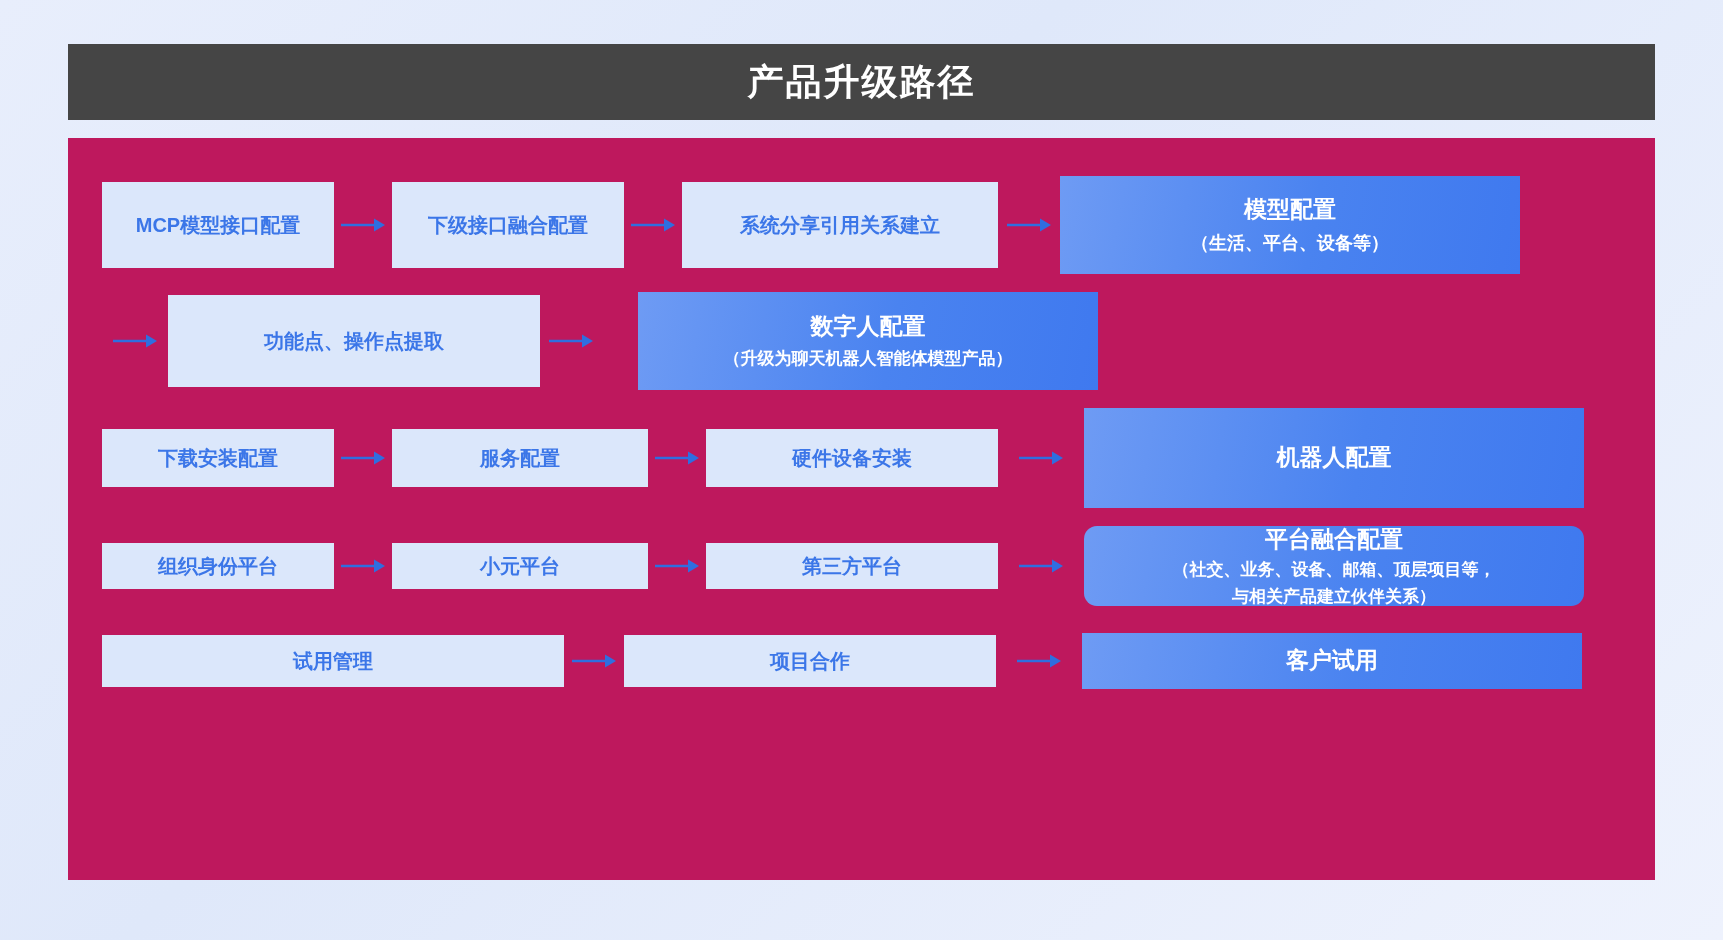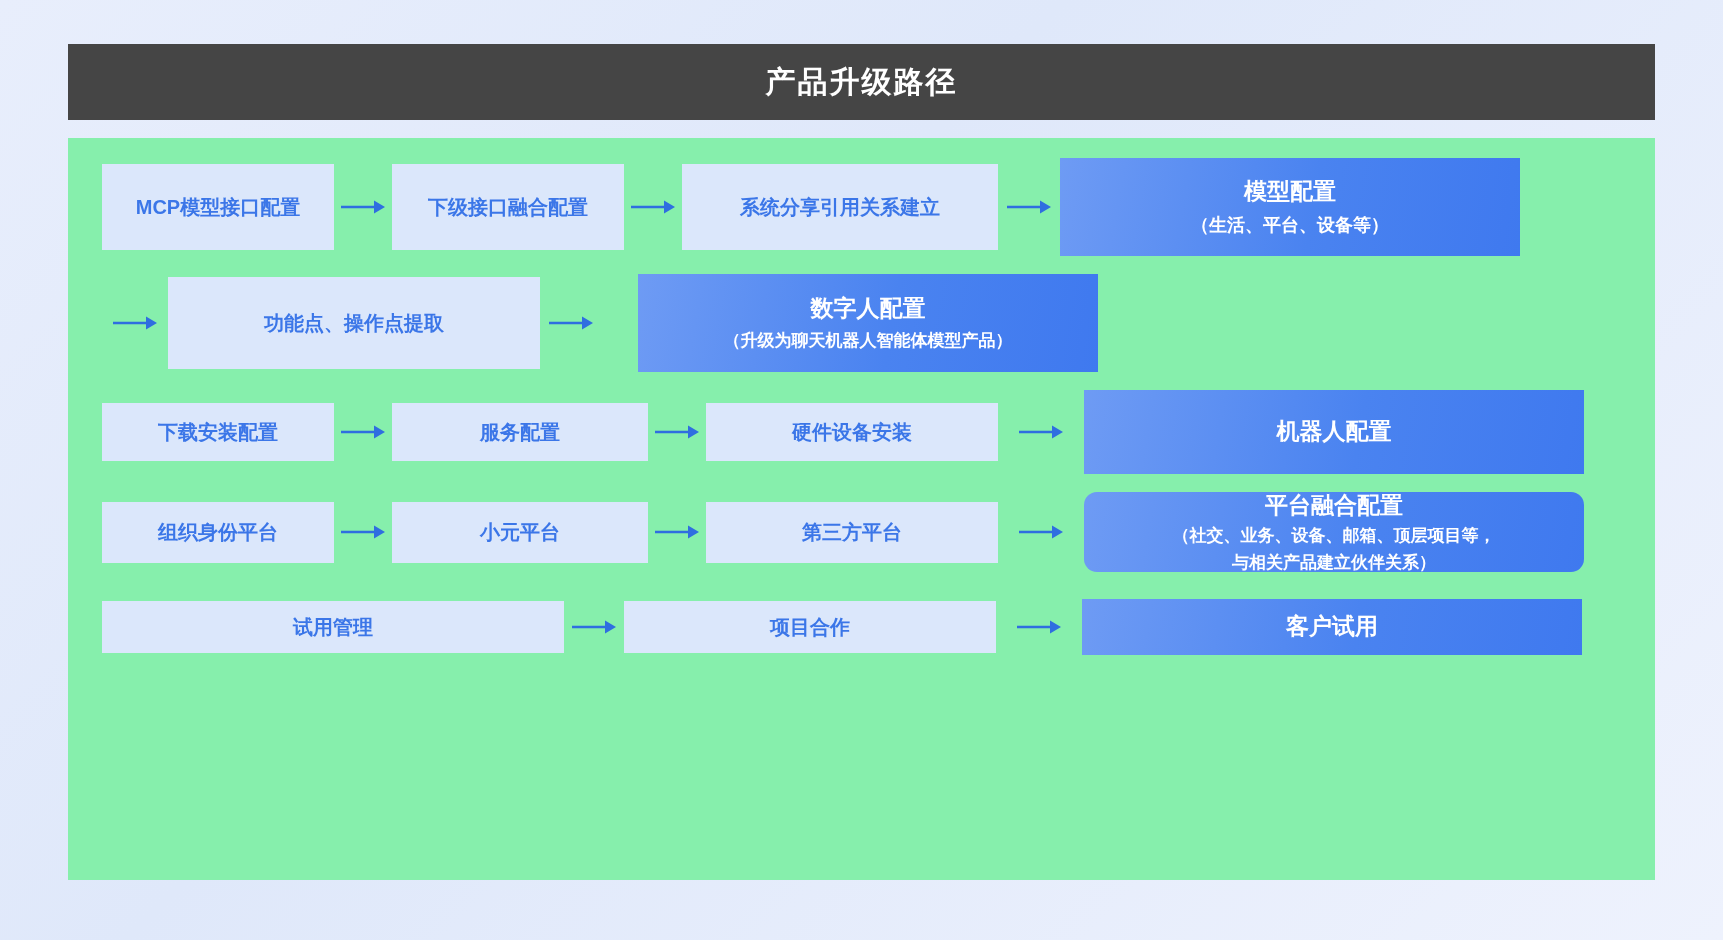--- a/index.html
+++ b/index.html
@@ -29,31 +29,31 @@
   .header-bar {
     height: 76px;
     background: #454545;
     display: flex;
     align-items: center;
     justify-content: center;
   }
 
   .header-title {
     color: #ffffff;
-    font-size: 30px;
+    font-size: 36px;
     font-weight: bold;
     letter-spacing: 2px;
   }
 
   
   .panel {
     margin-top: 18px;
-    background: #86efac;
+    background: #be185d;
     height: 742px;
-    padding: 20px 44px 0 34px;
+    padding: 38px 44px 0 34px;
   }
 
   .rows {
     display: flex;
     flex-direction: column;
     gap: 18px;
   }
 
   .row {
     display: flex;
@@ -72,21 +72,21 @@
     justify-content: center;
     text-align: center;
     height: 86px;
     line-height: 1.3;
     padding: 4px 8px;
   }
 
   .row.r1 .step { height: 86px; }
   .row.r2 .step { height: 92px; }
   .row.r3 .step { height: 58px; }
-  .row.r4 .step { height: 61px; }
+  .row.r4 .step { height: 46px; }
   .row.r5 .step { height: 52px; }
 
   
   .arrow {
     flex: 0 0 auto;
     display: flex;
     align-items: center;
     justify-content: center;
     color: #2f6ee0;
   }
@@ -115,21 +115,21 @@
     font-weight: bold;
     margin-top: 6px;
   }
 
   .result-sub.small { font-size: 17px; }
   .result-sub.tight { margin-top: 4px; line-height: 1.3; }
 
   
   .row.r1 .result { height: 98px; }
   .row.r2 .result { height: 98px; margin-left: 36px; }
-  .row.r3 .result { height: 84px; }
+  .row.r3 .result { height: 100px; }
   .row.r4 .result { height: 80px; border-radius: 13px; }
   .row.r5 .result { height: 56px; }
 </style>
 </head>
 <body>
 
 <div class="slide">
 
   <div class="header-bar">
     <div class="header-title">产品升级路径</div>

